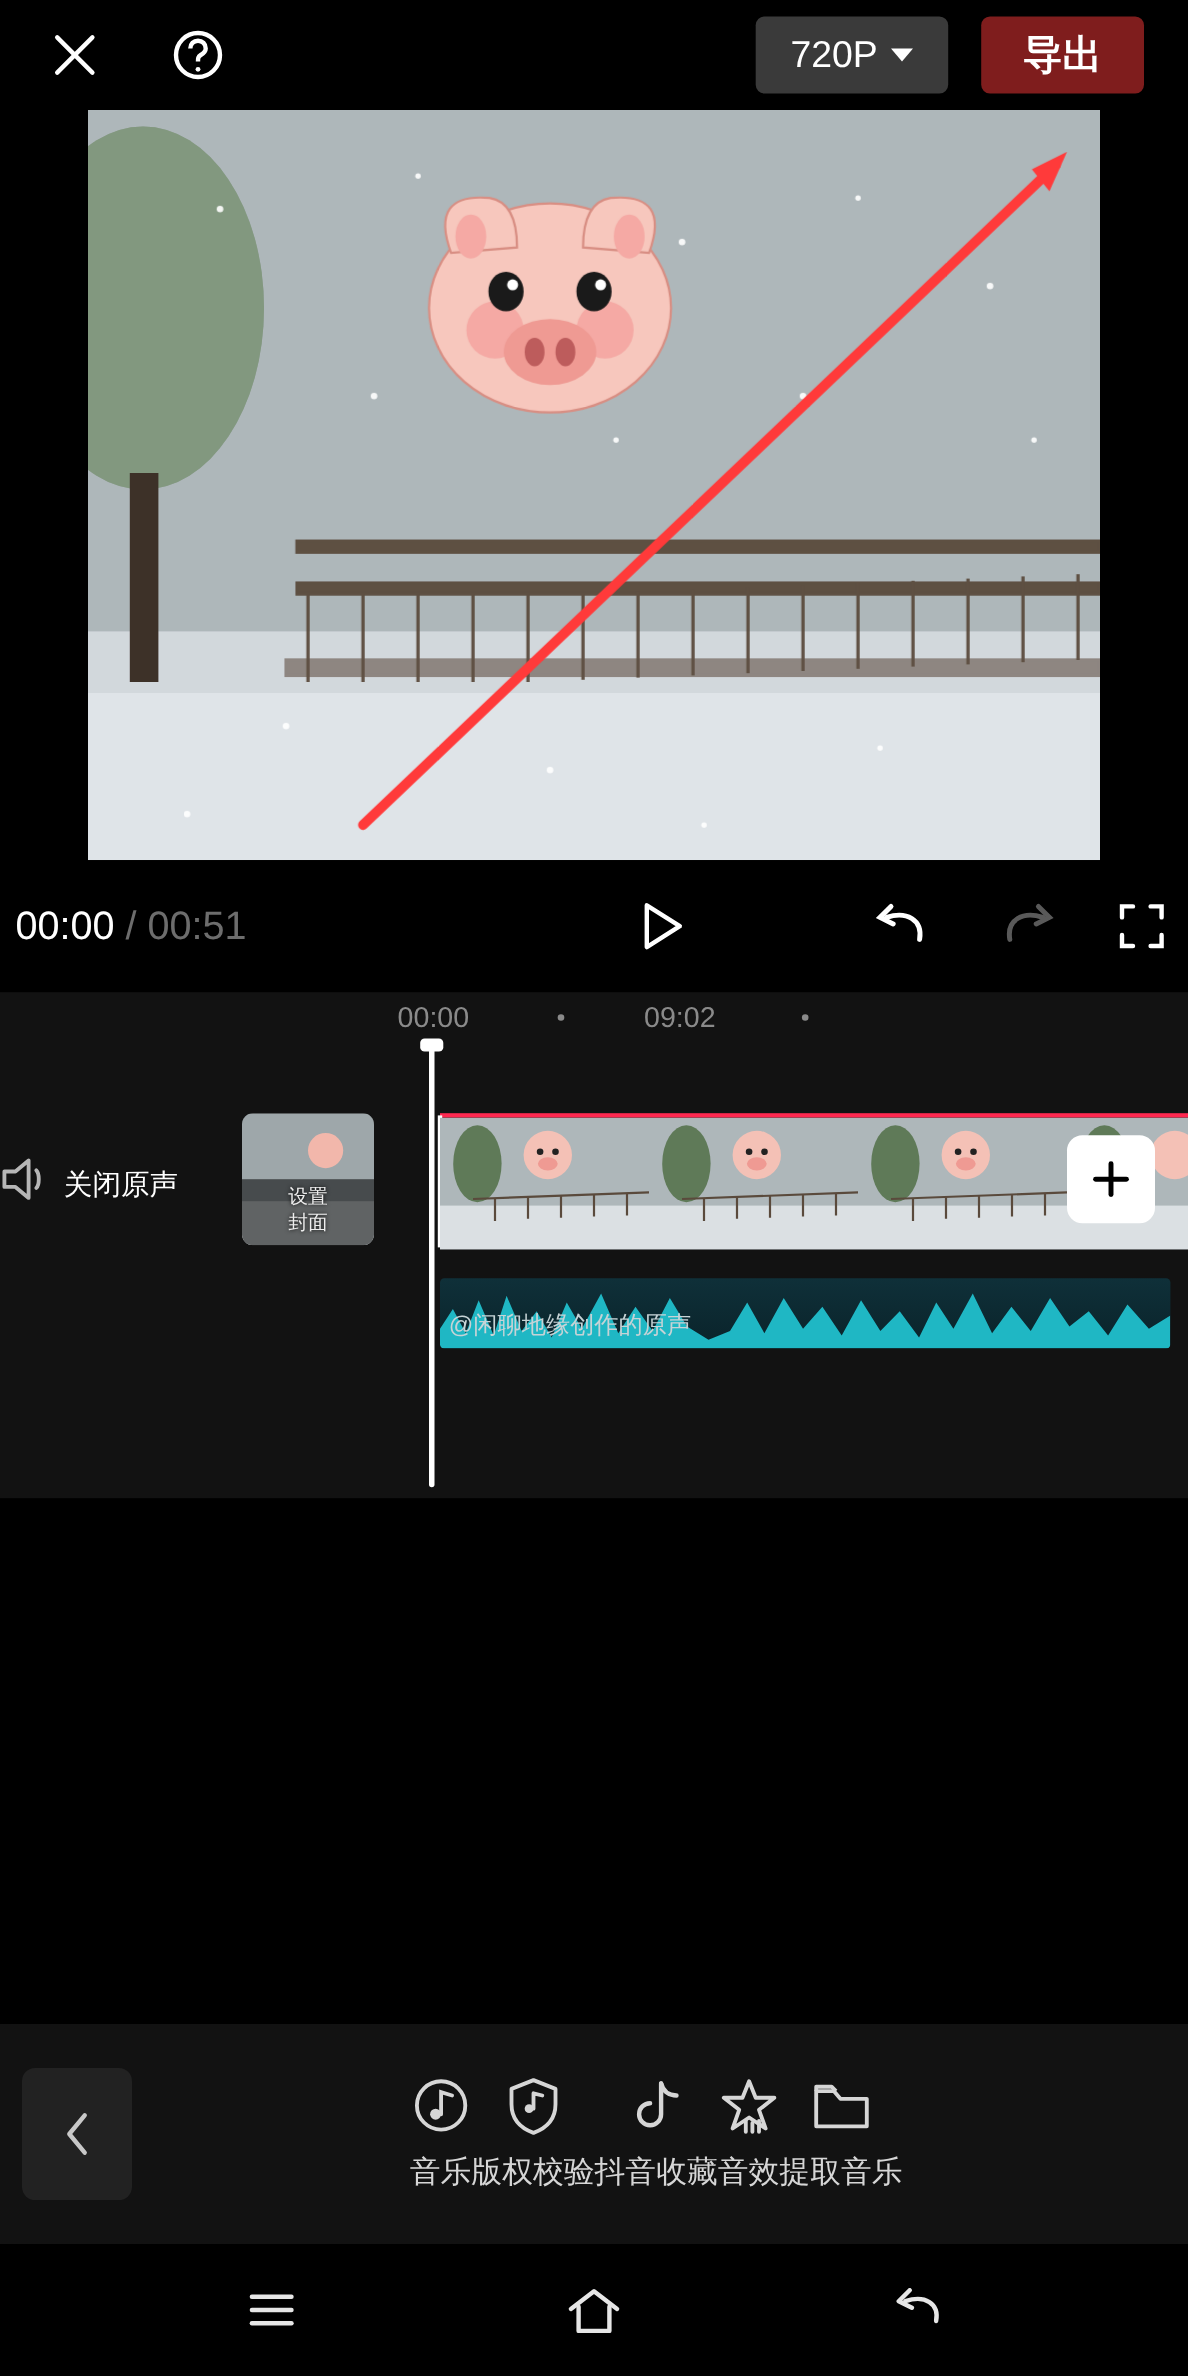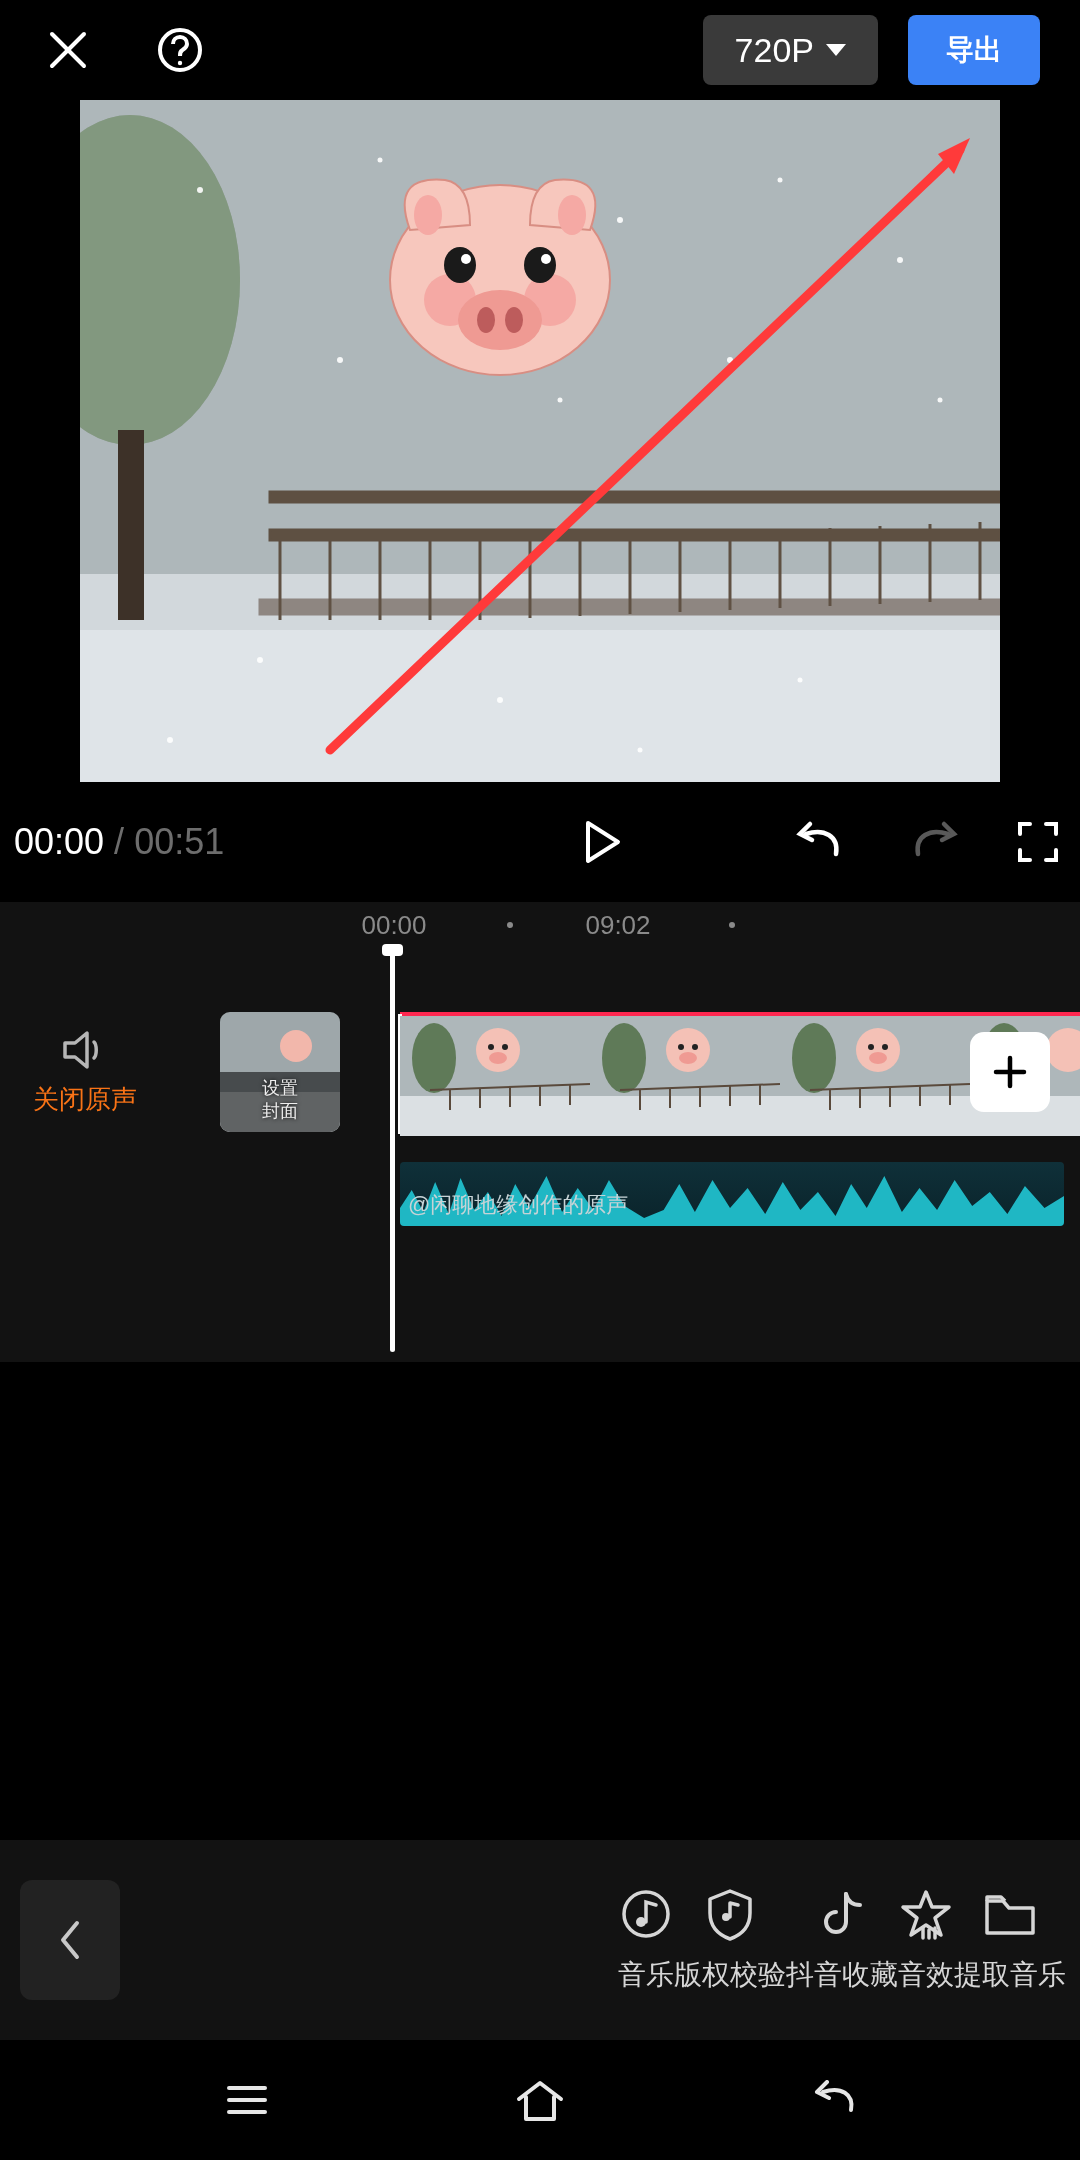--- a/index.html
+++ b/index.html
@@ -15,22 +15,22 @@
   .icon-btn { width:56px; height:56px; display:flex; align-items:center; justify-content:center; }
   .resolution {
     background:#3a3a3a; border-radius:8px; height:70px; padding:0 32px;
     display:flex; align-items:center; font-size:34px; font-weight:500; gap:12px;
   }
   .resolution .caret {
     width:0; height:0; border-left:10px solid transparent; border-right:10px solid transparent;
     border-top:12px solid #fff;
   }
   .export-btn {
-    background:#3b82f6; border-radius:8px; height:70px; padding:0 38px;
-    display:flex; align-items:center; font-size:28px; font-weight:600;
+    background:#7f1d1d; border-radius:8px; height:70px; padding:0 38px;
+    display:flex; align-items:center; font-size:36px; font-weight:600;
   }
 
   
   .preview { width:920px; height:682px; margin:0 auto; position:relative; overflow:hidden; }
 
   
   .playback { display:flex; align-items:center; height:120px; padding:0 14px;text-align:right; }
   .time { font-size:36px; font-weight:500; }
   .time .dur { color:#6d6d6d; }
   .play-btn { margin-left:auto; margin-right:160px; }
@@ -39,21 +39,21 @@
   
   .timeline-zone { background:#121212; height:460px; position:relative; overflow:hidden; }
   .ruler { display:flex; align-items:center; height:44px; font-size:26px; color:#8a8a8a; position:relative; }
   .ruler span { position:absolute; transform:translateX(-50%); top:8px; }
   .ruler .dot { width:6px; height:6px; border-radius:50%; background:#8a8a8a; position:absolute; top:20px; }
   .playhead { position:absolute; left:390px; top:50px; width:5px; height:400px; background:#fff; border-radius:3px; z-index:9; }
   .playhead::before{ content:""; position:absolute; top:-8px; left:-8px; width:21px; height:12px; background:#fff; border-radius:4px; }
 
   .lane-row { display:flex; align-items:center; position:absolute; left:0; right:0; }
   .lane-video { top:110px; height:120px; }
-  .mute-col { width:170px; display:flex; flex-direction:column; align-items:center; gap:10px; font-size:26px; color:#f97316; }
+  .mute-col { width:170px; display:flex; align-items:flex-end; gap:10px; font-size:26px; color:#ffffff; }
   .cover-btn {
     width:120px; height:120px; background:#2e2e2e; border-radius:10px; display:flex;
     flex-direction:column; align-items:center; justify-content:flex-end; font-size:18px;
     color:#eee; padding-bottom:10px; line-height:1.25; position:relative; overflow:hidden;
   }
   .cover-btn .cover-thumb { position:absolute; inset:0; }
   .cover-btn span { position:relative; z-index:2; text-shadow:0 0 4px #000; }
 
   .track-strip { position:absolute; left:400px; right:0; height:120px; display:flex;
                  border-top:4px solid #ff2850; background:#1a1a1a; }
@@ -73,21 +73,21 @@
   }
   .audio-label { position:absolute; left:8px; bottom:6px; font-size:22px; color:#c6d3d6; z-index:2; }
 
   
   .toolbar { position:absolute; bottom:120px; left:0; right:0; height:200px; background:#121212;
              display:flex; align-items:center; }
   .back-btn {
     width:100px; height:120px; background:#222; border-radius:12px; margin:0 30px 0 20px;
     display:flex; align-items:center; justify-content:center;
   }
-  .tool-list { flex:1; display:flex; justify-content:flex-end; padding-right:14px; }
+  .tool-list { flex:1; display:flex; justify-content:center; padding-right:37px; }
   .tool { display:flex; flex-direction:column; align-items:center; gap:14px; color:#d6d6d6; font-size:28px; }
   .tool .tool-ico { width:56px; height:56px; display:flex; align-items:center; justify-content:center; }
 
   
   .navbar { position:absolute; bottom:0; left:0; right:0; height:120px; background:#000;
             display:flex; align-items:center; justify-content:space-around; padding:0 100px; }
 </style>
 </head>
 <body>
 

